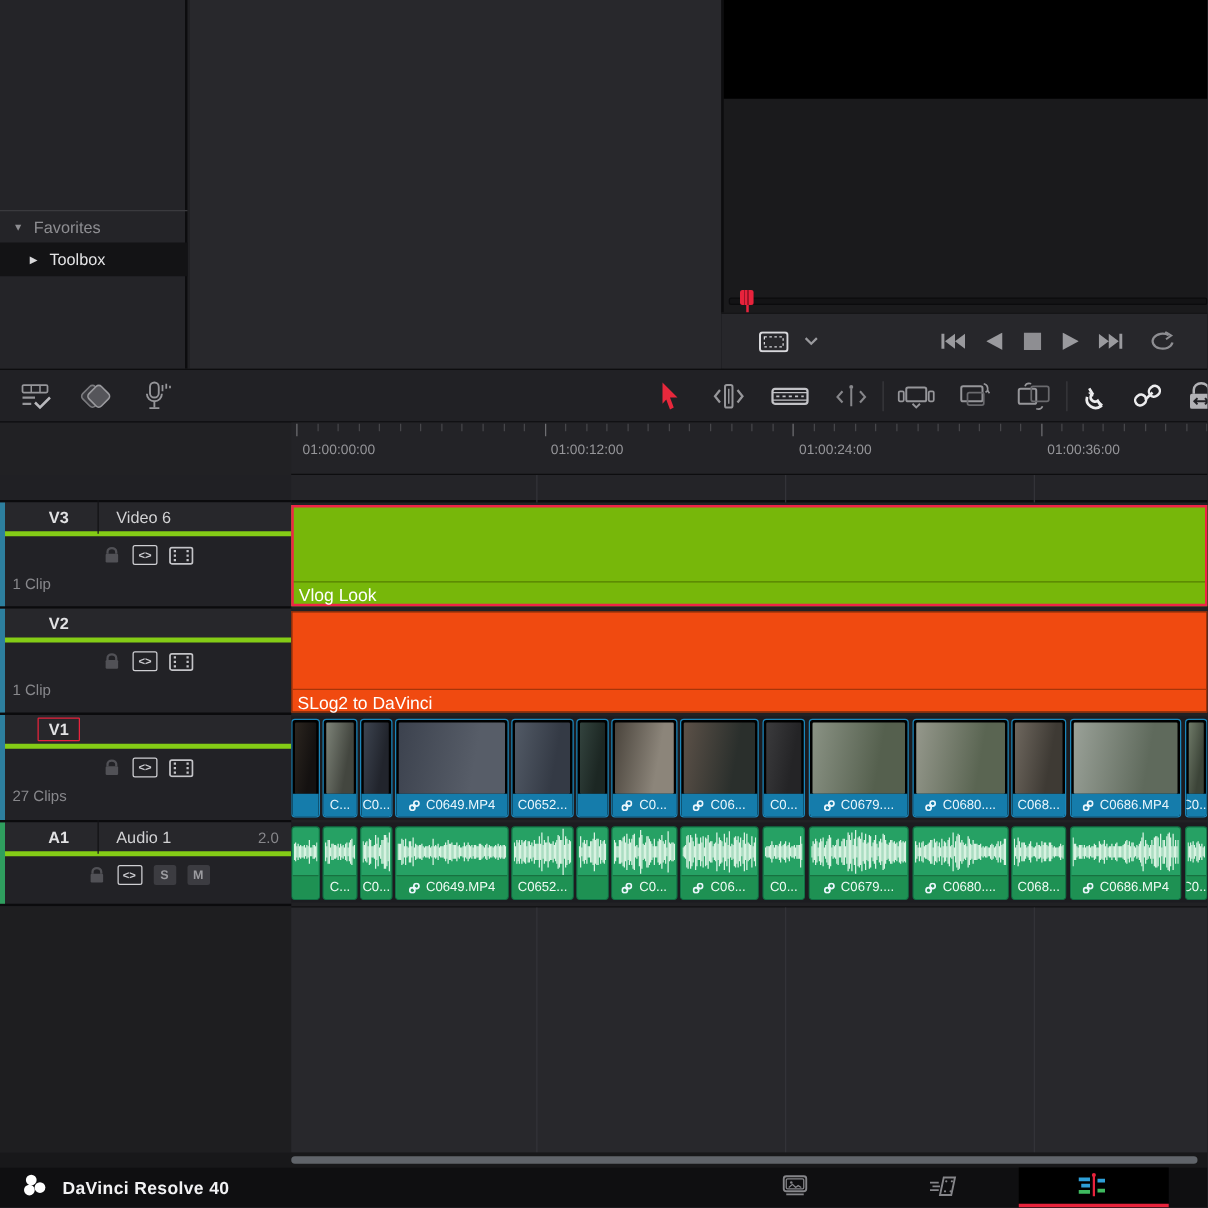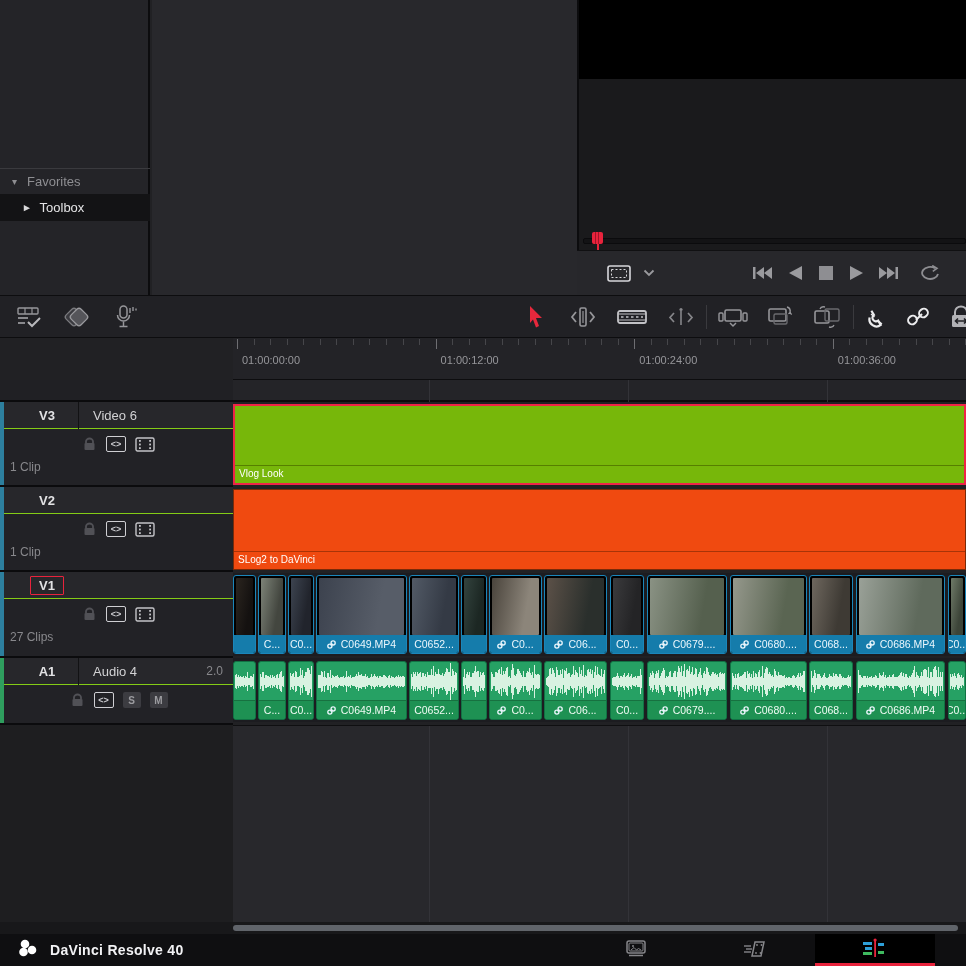--- a/index.html
+++ b/index.html
@@ -36,34 +36,34 @@
   #ruler { left:233px; top:338px; width:733px; height:42px; background:#232327; border-bottom:1px solid #0d0d0f; overflow:hidden; }
   .tick { position:absolute; top:1px; width:1px; background:#46464a; }
   .tick.major { background:#6e6e72; }
   .ruler-label { position:absolute; top:16px; font-size:11px; color:#96969a; white-space:nowrap; }
   #gap-row-left { left:0; top:380px; width:233px; height:22px; background:#202024; border-bottom:2px solid #0b0b0d; }
   #gap-row-right { left:233px; top:380px; width:733px; height:22px; background:#242428; border-bottom:2px solid #0b0b0d; }
 
   
   .track-header { position:absolute; left:0; width:233px; background:#222226; border-bottom:2px solid #0b0b0d; }
   .tstrip { position:absolute; left:0; top:0; width:4px; height:100%; }
-  .tname-row { position:absolute; left:4px; top:0; width:229px; height:27px; background:#27272b; border-bottom:1px solid #84cc16; display:flex; align-items:center; }
+  .tname-row { position:absolute; left:4px; top:0; width:229px; height:27px; background:#27272b; border-bottom:4px solid #84cc16; display:flex; align-items:center; }
   .tid { width:34px; text-align:center; font-size:13px; font-weight:bold; color:#e2e2e4; margin-left:26px; padding:1px 0; }
   .tid.dest { border:1px solid #e8233c; border-radius:1px; }
   .tname { font-size:13px; color:#d2d2d4; margin-left:14px; border-left:1px solid #121214; padding-left:14px; height:27px; line-height:27px; flex:1; }
   .tbadge { font-size:12px; color:#88888c; margin-right:10px; }
   .ticons { position:absolute; left:4px; top:30px; width:229px; height:24px; display:flex; align-items:center; justify-content:center; gap:9px; }
   .tcount { position:absolute; left:10px; top:58px; font-size:12px; color:#88888c; }
   .hbtn { width:20px; height:16px; border-radius:2px; display:inline-flex; align-items:center; justify-content:center; }
   .autosel { border:1px solid #cfcfd3; color:#cfcfd3; font-size:9px; font-weight:bold; letter-spacing:0; }
   .smbtn { width:18px; height:16px; background:#3c3c41; color:#9c9ca0; font-size:10px; font-weight:bold; border-radius:2px; display:inline-flex; align-items:center; justify-content:center; }
 
   
   .fx-clip { position:absolute; left:233px; width:733px; }
-  .fx-label { position:absolute; left:0; bottom:0; width:100%; height:18px; border-top:1px solid rgba(0,0,0,.28); font-size:10px; color:#fff; padding:2px 0 0 4px; }
+  .fx-label { position:absolute; left:0; bottom:0; width:100%; height:18px; border-top:1px solid rgba(0,0,0,.28); font-size:14px; color:#fff; padding:2px 0 0 4px; }
   #clip-v3 { top:404px; height:81px; background:#77b70a; border:2px solid #ef2447; }
   #clip-v2 { top:489px; height:81px; background:#f04a10; border:1px solid #7a2a08; }
   #v1-content { left:233px; top:573px; width:733px; height:83px; background:#1c1c20; overflow:hidden; }
   .vclip { position:absolute; top:2px; height:79px; background:#000; border:1px solid #1b86ba; border-radius:3px; overflow:hidden; }
   .vthumb { position:absolute; left:2px; top:2px; right:2px; height:57px; border-radius:1px; }
   .vlabel { position:absolute; left:0; bottom:0; width:100%; height:18px; background:#157cab; color:#eaf6fc; font-size:10.5px; display:flex; align-items:center; justify-content:center; gap:5px; white-space:nowrap; overflow:hidden; }
   #a1-content { left:233px; top:658px; width:733px; height:64px; background:#1c1c20; overflow:hidden; }
   .aclip { position:absolute; top:3px; height:59px; background:#26a164; border-radius:3px; border:1px solid #117244; overflow:hidden; }
   .wave { position:absolute; left:1px; right:1px; top:0; height:39px; display:flex; align-items:center; overflow:hidden; }
   .wave i { width:1px; flex:0 0 1px; background:#d8f2e1; display:block; }
@@ -388,21 +388,21 @@
             <rect x="14.2" y="6.6" width="1.8" height="1.8" fill="#c4c4c8"></rect>
             <rect x="14.2" y="10.2" width="1.8" height="1.8" fill="#c4c4c8"></rect>
           </svg>
         </div>
         <div class="tcount">27 Clips</div>
       </div>
       <div class="track-header abs" style="top: 658px; height: 67px;">
         <div class="tstrip" style="background:#2f9e5e"></div>
         <div class="tname-row">
           <span class="tid">A1</span>
-          <span class="tname">Audio 4</span>
+          <span class="tname">Audio 1</span>
           <span class="tbadge">2.0</span>
         </div>
         <div class="ticons">
           <svg width="15" height="14" viewBox="0 0 15 14">
             <path d="M4 6 V4.5 a3.5 3 0 0 1 7 0 V6" fill="none" stroke="#515156" stroke-width="1.8"></path>
             <rect x="2.5" y="6" width="10" height="7" rx="1" fill="#515156"></rect>
           </svg>
           <span class="hbtn autosel">&lt;&gt;</span>
           <span class="smbtn">S</span>
           <span class="smbtn">M</span>

